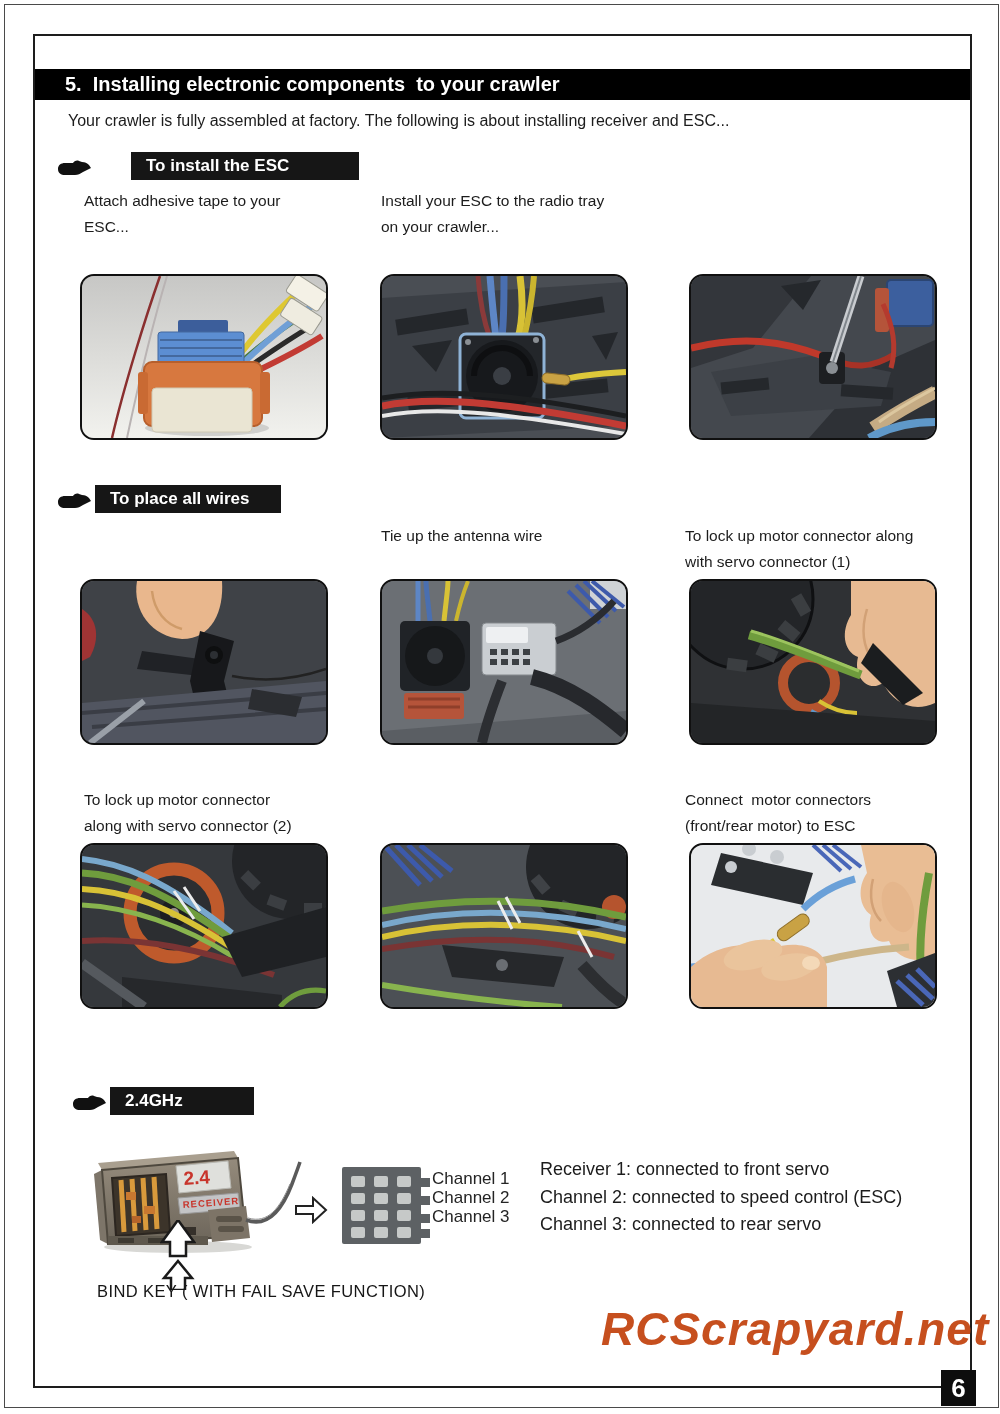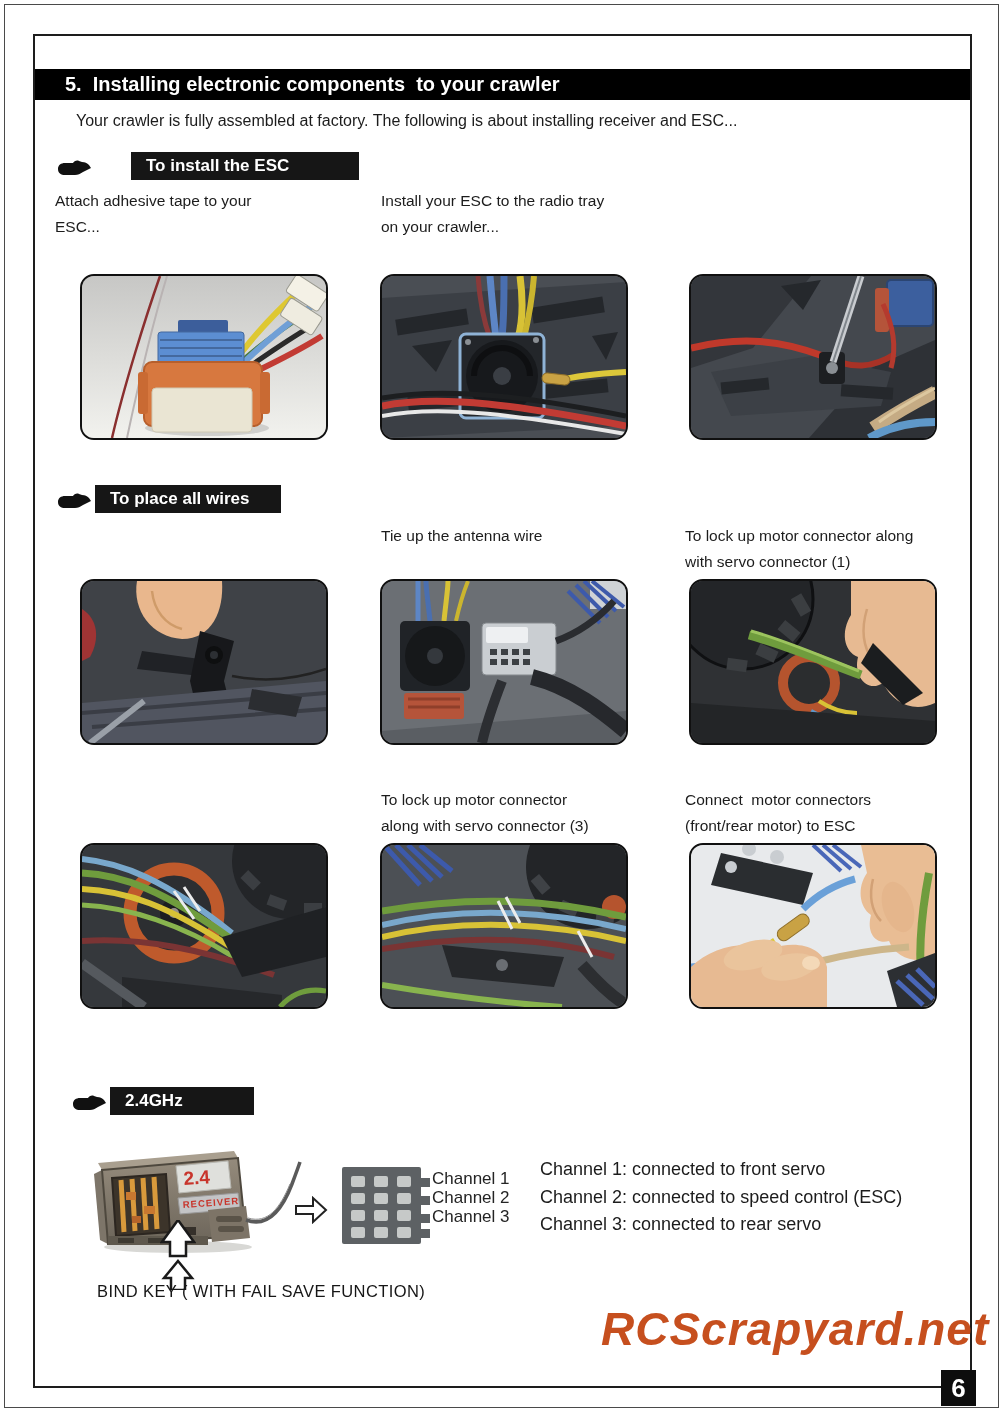--- a/index.html
+++ b/index.html
@@ -5,34 +5,34 @@
   html,body{margin:0;padding:0;background:#fff;}
   .page{position:relative;width:1000px;height:1414px;background:#fff;
         font-family:"Liberation Sans",sans-serif;color:#1a1a1a;overflow:hidden;}
   .outer-border{position:absolute;left:4px;top:4px;right:1px;bottom:6px;border:1px solid #4a4a4a;}
   .inner-box{position:absolute;left:33px;top:34px;width:935px;height:1350px;border:2px solid #1d1d1d;}
   .pre{white-space:pre-wrap;}
 
   .title-bar{position:absolute;left:0;right:0;top:33px;height:31px;background:#000;}
   .title-bar .t{color:#fff;font-size:20px;font-weight:bold;line-height:31px;padding-left:30px;border-radius:8px;}
 
-  .intro{position:absolute;left:33px;top:76px;font-size:16px;color:#1c1c1c;margin-left:8px;}
+  .intro{position:absolute;left:33px;top:76px;font-size:16px;color:#1c1c1c;}
 
   .sec-header{position:absolute;height:28px;}
   .hand-icon{position:absolute;left:0;top:7px;width:34px;height:18px;}
   .sec-label{position:absolute;left:38px;top:0;height:28px;background:#161616;color:#fff;
              font-weight:bold;font-size:17px;line-height:28px;padding-left:15px;box-sizing:border-box;}
   #sec1{left:22px;top:116px;} #sec1 .sec-label{width:228px;margin-left:36px;}
   #sec2{left:22px;top:449px;} #sec2 .sec-label{width:186px;}
   #sec3{left:37px;top:1051px;} #sec3 .sec-label{width:144px;}
 
   .caption{position:absolute;font-size:15.5px;line-height:26px;color:#1c1c1c;}
   .caption .cap-text{display:block;max-width:224px;}
   .caption.wide .cap-text{max-width:252px;}
-  .cap-c1{left:20px;} .cap-c2{left:346px;} .cap-c3{left:650px;}
+  .cap-c1{left:49px;} .cap-c2{left:346px;} .cap-c3{left:650px;}
   .caps-r1{top:152px;} .caps-r2{top:487px;} .caps-r3{top:751px;}
 
   .photo{position:absolute;width:244px;height:162px;border:2px solid #101010;border-radius:14px;
          overflow:hidden;background:#777;}
   .photo svg{display:block;width:100%;height:100%;}
   .ph-c1{left:45px;} .ph-c2{left:345px;} .ph-c3{left:654px;}
   .ph-r1{top:238px;} .ph-r2{top:543px;} .ph-r3{top:807px;}
 
   .receiver-fig{position:absolute;left:53px;top:1112px;width:218px;height:108px;}
   .arrow-right{position:absolute;left:259px;top:1160px;width:34px;height:28px;}
@@ -261,22 +261,22 @@
         <path d="M182,62 L232,112 L212,124 L170,82 z" fill="#1b1d1f"></path>
         <circle cx="118" cy="102" r="26" fill="#2b2d2f" stroke="#b5542e" stroke-width="10"></circle>
         <path d="M58,54 C95,64 132,80 170,94" stroke="#6f9c3d" stroke-width="9" fill="none"></path>
         <path d="M60,50 C96,60 132,76 168,90" stroke="#9cc45e" stroke-width="3" fill="none"></path>
         <path d="M128,120 C140,128 152,132 166,132" stroke="#d8c236" stroke-width="4" fill="none"></path>
         <path d="M120,130 C134,138 148,142 162,142" stroke="#5f98c9" stroke-width="4" fill="none"></path>
         <path d="M0,122 L244,140 L244,162 L0,162 z" fill="#232527"></path>
       </svg>
     </div>
 
-    <div class="caption cap-c2 caps-r3">
-        <span class="cap-text pre">To lock up motor connector along with servo connector (3)</span>
+    <div class="caption cap-c1 caps-r3">
+        <span class="cap-text pre">To lock up motor connector along with servo connector (2)</span>
       </div>
     <div class="caption cap-c3 caps-r3">
         <span class="cap-text pre">Connect  motor connectors (front/rear motor) to ESC</span>
       </div>
 
     <div class="photo ph-c1 ph-r3">
       <svg viewBox="0 0 244 162" preserveAspectRatio="none">
         <rect width="244" height="162" fill="#35383c"></rect>
         <circle cx="208" cy="16" r="58" fill="#232528"></circle>
         <g fill="#3b3e42">
@@ -438,21 +438,21 @@
       <div>Channel 3</div>
     </div>
 
     <svg class="bind-arrows" viewBox="0 0 36 70">
       <polygon points="18,0 34,22 26,22 26,36 10,36 10,22 2,22" fill="#fff" stroke="#1a1a1a" stroke-width="2.5"></polygon>
       <polygon points="18,41 32,58 25,58 25,70 11,70 11,58 4,58" fill="#fff" stroke="#1a1a1a" stroke-width="2.5"></polygon>
     </svg>
     <div class="bind-key pre">BIND KEY ( WITH FAIL SAVE FUNCTION)</div>
 
     <div class="tip">
-      <div class="tip-line">Channel 1: connected to front servo</div>
+      <div class="tip-line">Receiver 1: connected to front servo</div>
       <div class="tip-line">Channel 2: connected to speed control (ESC)</div>
       <div class="tip-line">Channel 3: connected to rear servo</div>
     </div>
 
     <div class="watermark">RCScrapyard.net</div>
     <div class="page-badge">6</div>
   </div>
 </div>
 
 </body></html>

